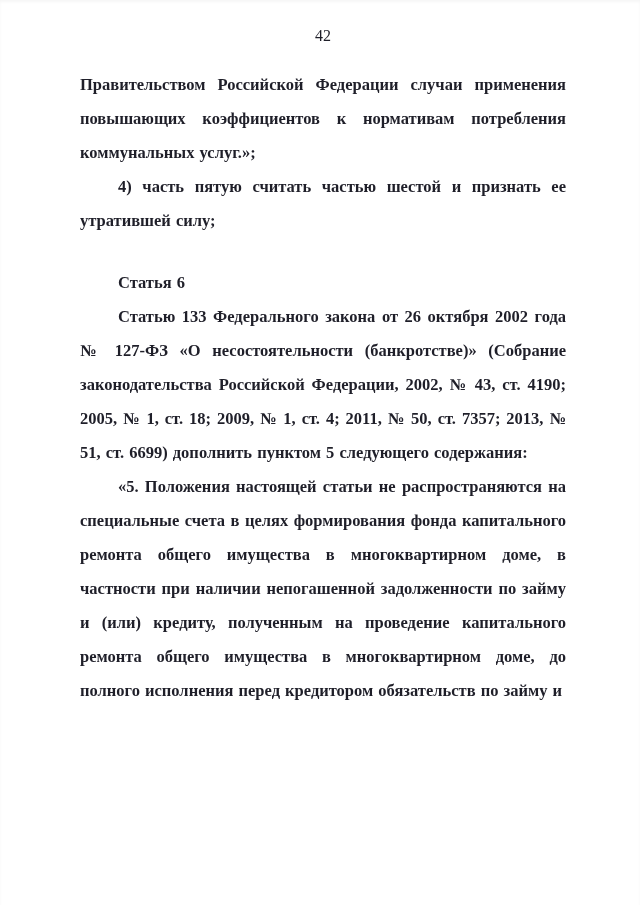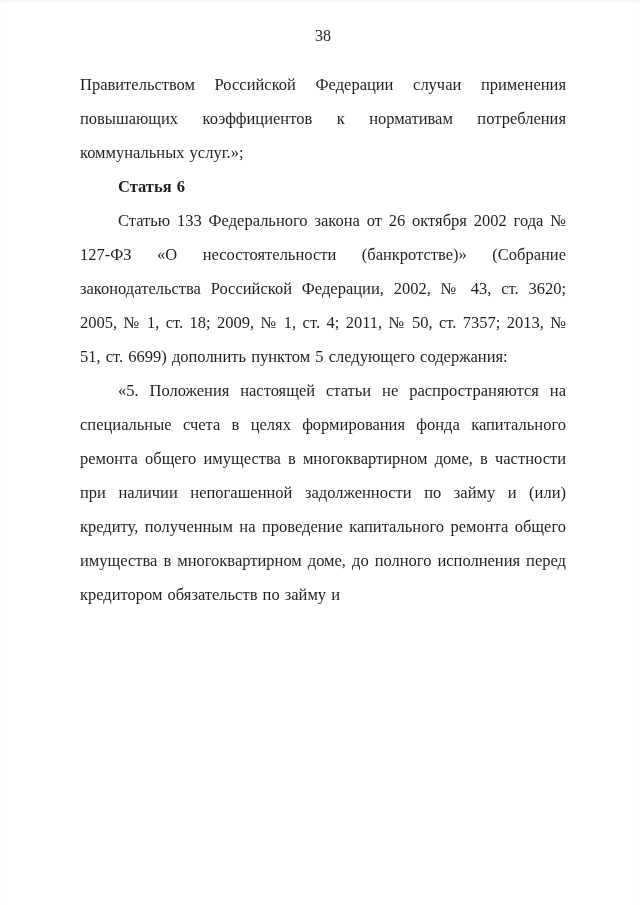--- a/index.html
+++ b/index.html
@@ -27,40 +27,43 @@
       margin: 0 0 22px 0;
     }
     .text-block {
       font-size: 16.5px;
       line-height: 34px;
     }
     p.para {
       margin: 0;
       text-align: justify;
       word-spacing: 0.06em;
+      font-weight: bold;
     }
     p.indent {
       text-indent: 38px;
     }
     p.heading {
       font-weight: bold;
       text-align: left;
+      margin-top: 28px;
     }
   </style>
 </head>
 <body>
 
 <div class="page">
-  <div class="page-number">38</div>
+  <div class="page-number">42</div>
 
   <div class="text-block">
     <p class="para">Правительством Российской Федерации случаи применения повышающих коэффициентов к нормативам потребления коммунальных услуг.»;</p>
 
 
+    <p class="para indent">4) часть пятую считать частью шестой и признать ее утратившей силу;</p>
 
 
     <p class="para indent heading">Статья 6</p>
 
-    <p class="para indent">Статью 133 Федерального закона от 26 октября 2002 года № 127-ФЗ «О несостоятельности (банкротстве)» (Собрание законодательства Российской Федерации, 2002, № 43, ст. 3620; 2005, № 1, ст. 18; 2009, № 1, ст. 4; 2011, № 50, ст. 7357; 2013, № 51, ст. 6699) дополнить пунктом 5 следующего содержания:</p>
+    <p class="para indent">Статью 133 Федерального закона от 26 октября 2002 года № 127-ФЗ «О несостоятельности (банкротстве)» (Собрание законодательства Российской Федерации, 2002, № 43, ст. 4190; 2005, № 1, ст. 18; 2009, № 1, ст. 4; 2011, № 50, ст. 7357; 2013, № 51, ст. 6699) дополнить пунктом 5 следующего содержания:</p>
 
     <p class="para indent">«5. Положения настоящей статьи не распространяются на специальные счета в целях формирования фонда капитального ремонта общего имущества в многоквартирном доме, в частности при наличии непогашенной задолженности по займу и (или) кредиту, полученным на проведение капитального ремонта общего имущества в многоквартирном доме, до полного исполнения перед кредитором обязательств по займу и</p>
   </div>
 </div>
 
 </body></html>

